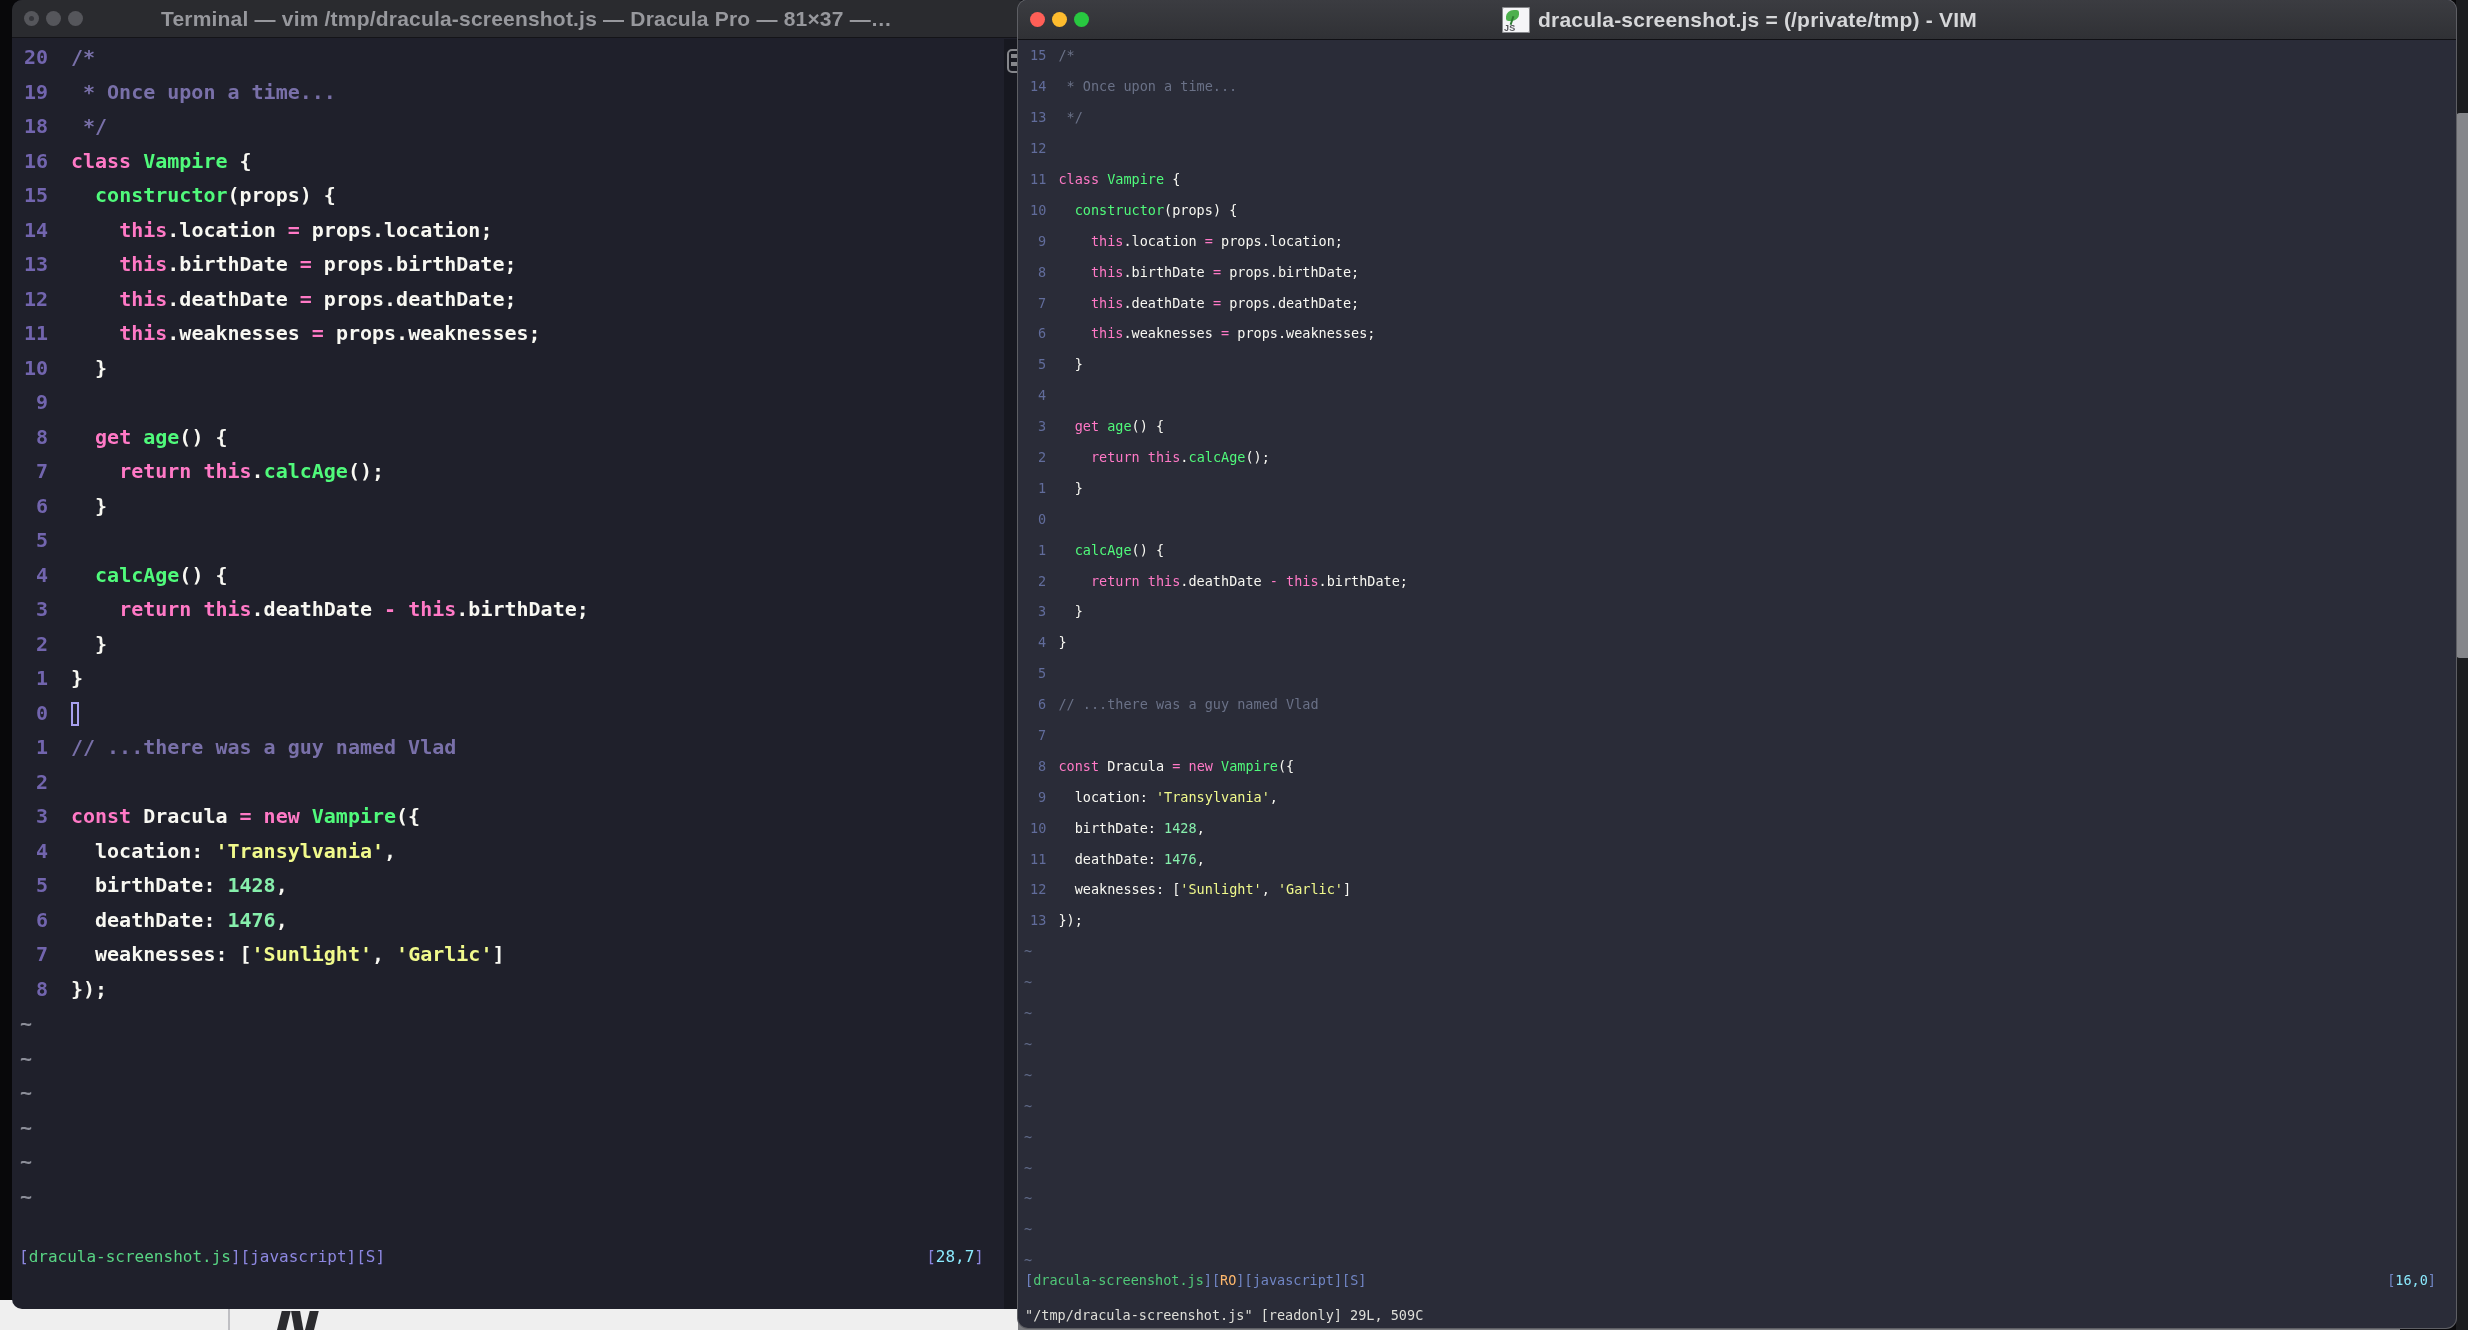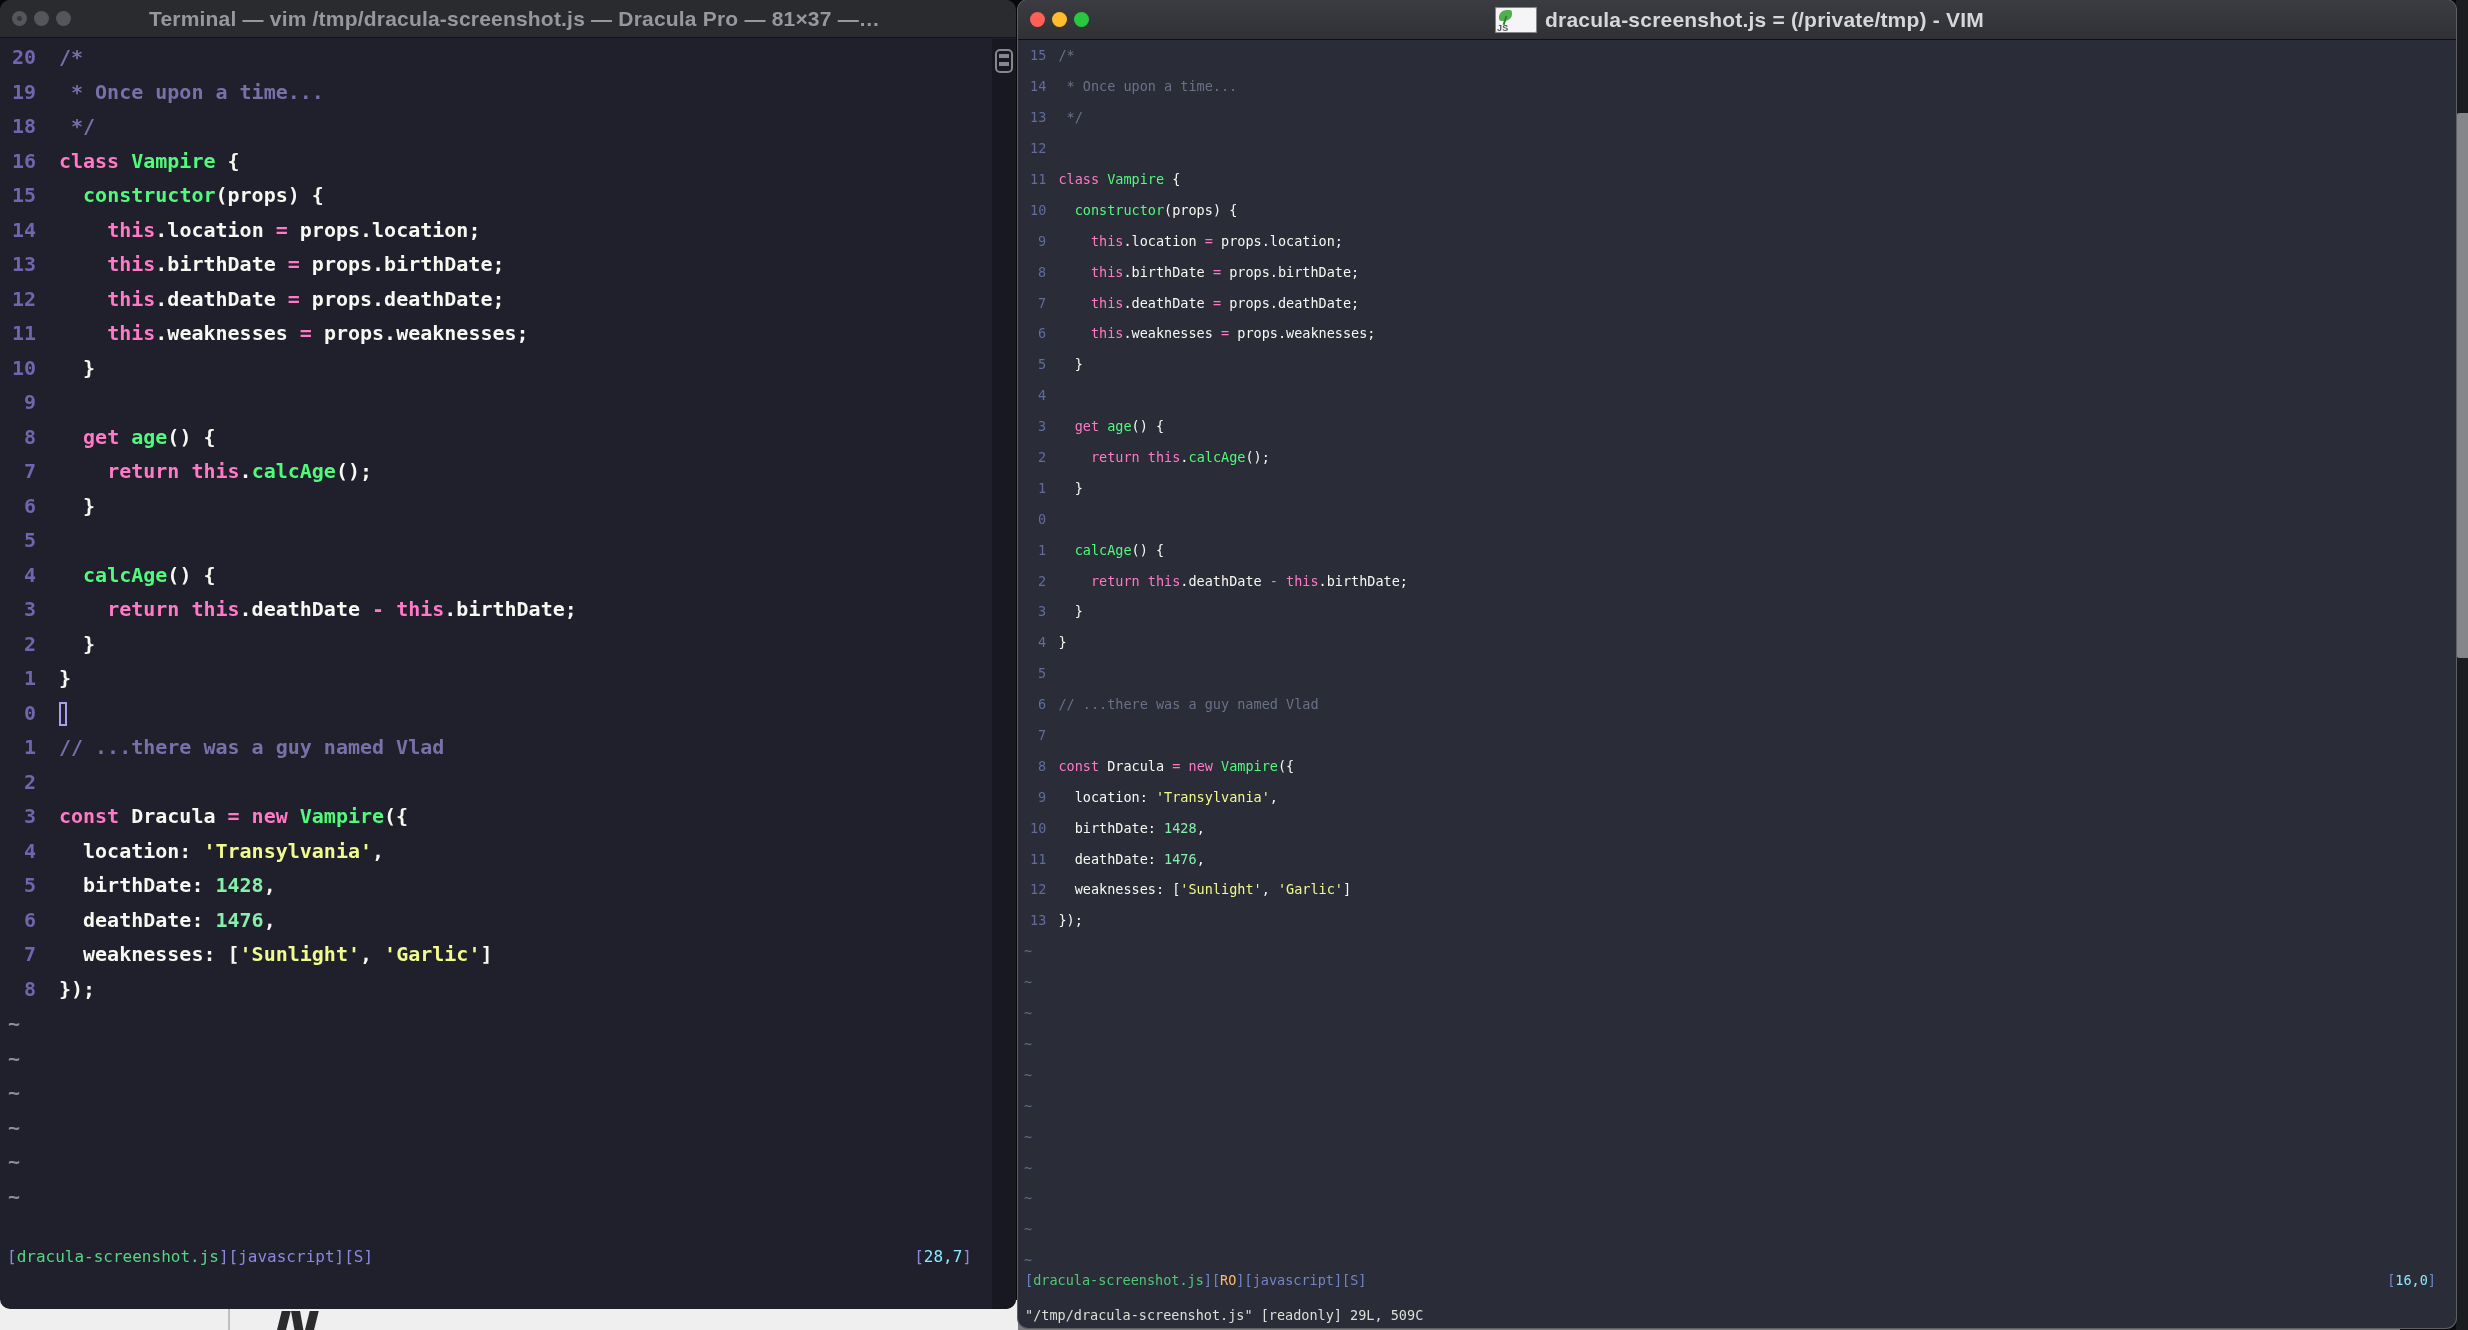--- a/index.html
+++ b/index.html
@@ -11,34 +11,34 @@
   #bottom-strip-left{position:absolute;left:0;top:1300px;width:1018px;height:30px;background:#efefef;z-index:1;}
   #bottom-strip-left .vline{position:absolute;left:228px;top:0;width:2px;height:30px;background:#bfbfc3;}
   .bg-mark{position:absolute;top:11px;width:9px;height:22px;background:#2b2b2e;transform:skewX(-14deg);}
   #bottom-strip-right{position:absolute;left:1018px;top:1310px;width:1382px;height:20px;background:#7b7c80;z-index:1;}
   #bottom-strip-corner{position:absolute;left:2400px;top:1310px;width:68px;height:20px;background:#0a0a0c;z-index:1;}
   #right-edge-track{position:absolute;left:2456px;top:0;width:12px;height:1330px;background:#1b1c1f;z-index:1;}
   #right-edge-thumb{position:absolute;left:2456px;top:113px;width:12px;height:545px;background:#85868a;border-radius:4px 0 0 4px;z-index:2;}
 
   
   .window{position:absolute;border-radius:10px;overflow:hidden;z-index:3;}
-  #win-left{left:0;top:0;width:1016px;height:1309px;background:#1f202b;}
+  #win-left{left:12px;top:0;width:1016px;height:1309px;background:#1f202b;}
   #win-right{left:1018px;top:0;width:1438px;height:1328px;background:#2a2c38;box-shadow:0 0 0 1px #5e5f64;z-index:4;}
 
   .titlebar{position:absolute;left:0;top:0;right:0;display:flex;align-items:center;}
   #win-left .titlebar{height:38px;background:#2a2b2f;border-bottom:1px solid #141418;}
   #win-right .titlebar{height:40px;background:linear-gradient(#3b3c41,#303135);border-bottom:1px solid #101014;}
   .lights{display:flex;gap:7px;margin-left:12px;flex:0 0 auto;}
   .light{width:15px;height:15px;border-radius:50%;display:inline-block;position:relative;}
   .light.inactive{background:#55565b;}
   .light.inactive.dotted::after{content:"";position:absolute;left:5px;top:5px;width:5px;height:5px;border-radius:50%;background:#36373c;}
   .title{flex:1;text-align:center;font-weight:700;letter-spacing:.2px;display:flex;align-items:center;justify-content:center;gap:8px;}
   #win-left .title{font-size:21px;color:#97989d;margin-right:58px;white-space:nowrap;overflow:hidden;}
   #win-right .title{font-size:21px;color:#d6d7d9;margin-right:66px;white-space:nowrap;}
-  .doc-icon{width:42px;height:26px;background:#f5f5f7;border-radius:2px;position:relative;flex:0 0 auto;box-shadow:0 0 0 1px #85868a inset;}
+  .doc-icon{width:28px;height:26px;background:#f5f5f7;border-radius:2px;position:relative;flex:0 0 auto;box-shadow:0 0 0 1px #85868a inset;}
   .doc-icon .leaf{position:absolute;left:4px;top:3px;width:13px;height:11px;background:#4db04d;border-radius:60% 20% 60% 20%;}
   .doc-icon .stem{position:absolute;left:9px;top:9px;width:2px;height:9px;background:#2e7d32;transform:rotate(18deg);}
   .doc-icon .js{position:absolute;left:2px;bottom:0px;font-size:9px;font-weight:700;color:#55565a;font-family:"Liberation Sans",sans-serif;}
 
   
   .pane{position:absolute;left:0;}
   #win-left .pane{top:40px;right:24px;font-size:20px;font-weight:bold;}
   #win-right .pane{top:40px;right:0;font-size:13.5px;}
   .row{display:flex;align-items:center;white-space:pre;}
   #win-left .row{height:34.5px;padding-left:12px;}

